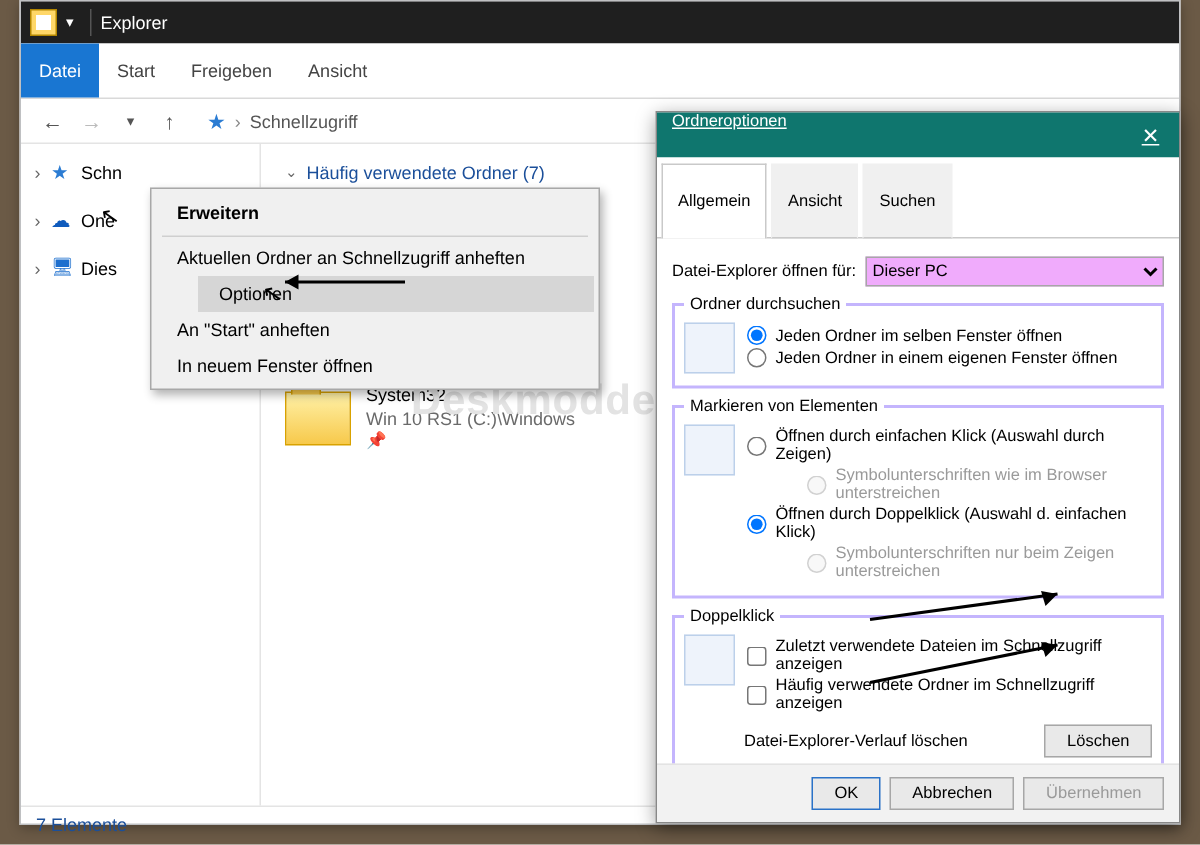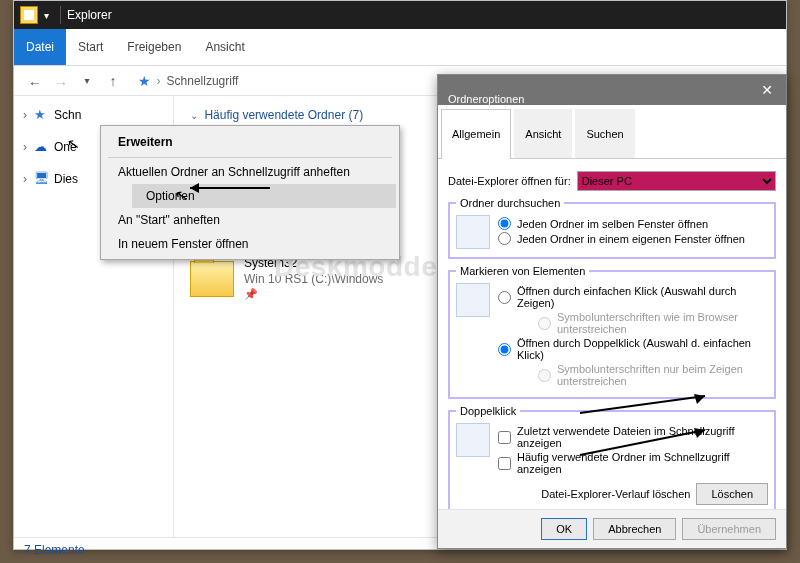--- a/index.html
+++ b/index.html
@@ -39,28 +39,28 @@
   
   .ctx { position:absolute; left:100px; top:125px; width:300px; background:#f0f0f0; border:1px solid #a8a8a8; box-shadow:2px 3px 6px rgba(0,0,0,0.3); padding:3px; z-index:5;}
   .ctx .hdr{font-weight:700; padding:6px 14px;}
   .ctx .row{padding:5px 14px;}
   .ctx .row.hl{background:#d6d6d6;margin-left:28px;}
   .ctx hr{border:none;border-top:1px solid #cfcfcf;margin:2px 4px;}
   .cursor{position:absolute; left:175px; top:186px; font-size:16px; color:#000; z-index:6; transform:rotate(-10deg);}
   .cursor2{position:absolute; left:67px; top:135px; font-size:15px; color:#000; z-index:6; transform:rotate(-10deg);}
   
   .dlg{position:absolute; left:437px; top:74px; width:350px; height:475px; background:#fff; border:1px solid #888; box-shadow:0 3px 12px rgba(0,0,0,0.4); z-index:10; font-size:11px;}
-  .dlg .dtitle{height:30px;background:#737373;color:#fff;display:flex;align-items:flex-end;padding:0 10px;justify-content:space-between;}
+  .dlg .dtitle{height:30px;background:#0f766e;color:#fff;display:flex;align-items:flex-start;padding:0 10px;justify-content:space-between;text-decoration:underline;}
   .dlg .dtitle .xbtn{width:38px;height:30px;display:flex;align-items:center;justify-content:center;font-size:14px;margin-right:-10px;}
   .dlg .tabs{display:flex;border-bottom:1px solid #c9c9c9;background:#fff;}
   .dlg .tab{padding:18px 10px;border:1px solid #c9c9c9;border-bottom:none;margin:4px 0 -1px 3px;background:#fff;}
   .dlg .tab.inactive{background:#f0f0f0;border-color:transparent;border-bottom:1px solid #c9c9c9;}
   .dlg .content{padding:8px 10px 0 10px;}
   .dlg .line{display:flex;align-items:center;gap:6px;margin:4px 0;}
-  .dlg select{height:20px;font-size:11px;flex:1;border:1px solid #a7a7a7;background:#be185d;}
+  .dlg select{height:20px;font-size:11px;flex:1;border:1px solid #a7a7a7;background:#f0abfc;}
   .dlg fieldset{border:2px solid #c4b5fd;margin:6px 0;padding:6px 6px 8px 6px;}
   .dlg legend{padding:0 4px;}
   .dlg .radio,.dlg .check{display:flex;align-items:center;gap:6px;margin:2px 0;}
   .dlg .radio input,.dlg .check input{margin:0;}
   .dlg .icon48{width:34px;height:34px;background:#eef3fb;border:1px solid #bcd0ea;flex-shrink:0;}
   .dlg .subindent{margin-left:40px;}
   .dlg .gray{color:#9a9a9a;}
   .dlg .btnrow{display:flex;justify-content:flex-end;gap:6px;padding:8px 10px;border-top:1px solid #e3e3e3;position:absolute;bottom:0;left:0;right:0;background:#f2f2f2;}
   .dlg button{height:22px;padding:0 14px;font-size:11px;background:#e9e9e9;border:1px solid #a7a7a7;}
   .dlg button.primary{background:#e9e9e9;border:1px solid #2a72c8;}
@@ -217,21 +217,21 @@
           <label class="check">
               <input type="checkbox" style="">
               <span>Zuletzt verwendete Dateien im Schnellzugriff anzeigen</span>
             </label>
           <label class="check">
               <input type="checkbox" style="">
               <span>Häufig verwendete Ordner im Schnellzugriff anzeigen</span>
             </label>
         </div>
       </div>
-      <div class="line" style="justify-content:flex-end;margin-top:6px">
+      <div class="line" style="justify-content:space-between;margin-top:6px">
         <span style="margin-left:40px">Datei-Explorer-Verlauf löschen</span>
         <button>Löschen</button>
       </div>
     </fieldset>
 
     <div class="rightbtn">
       <button>Standardwerte</button>
     </div>
   </div>
   <div class="btnrow">

